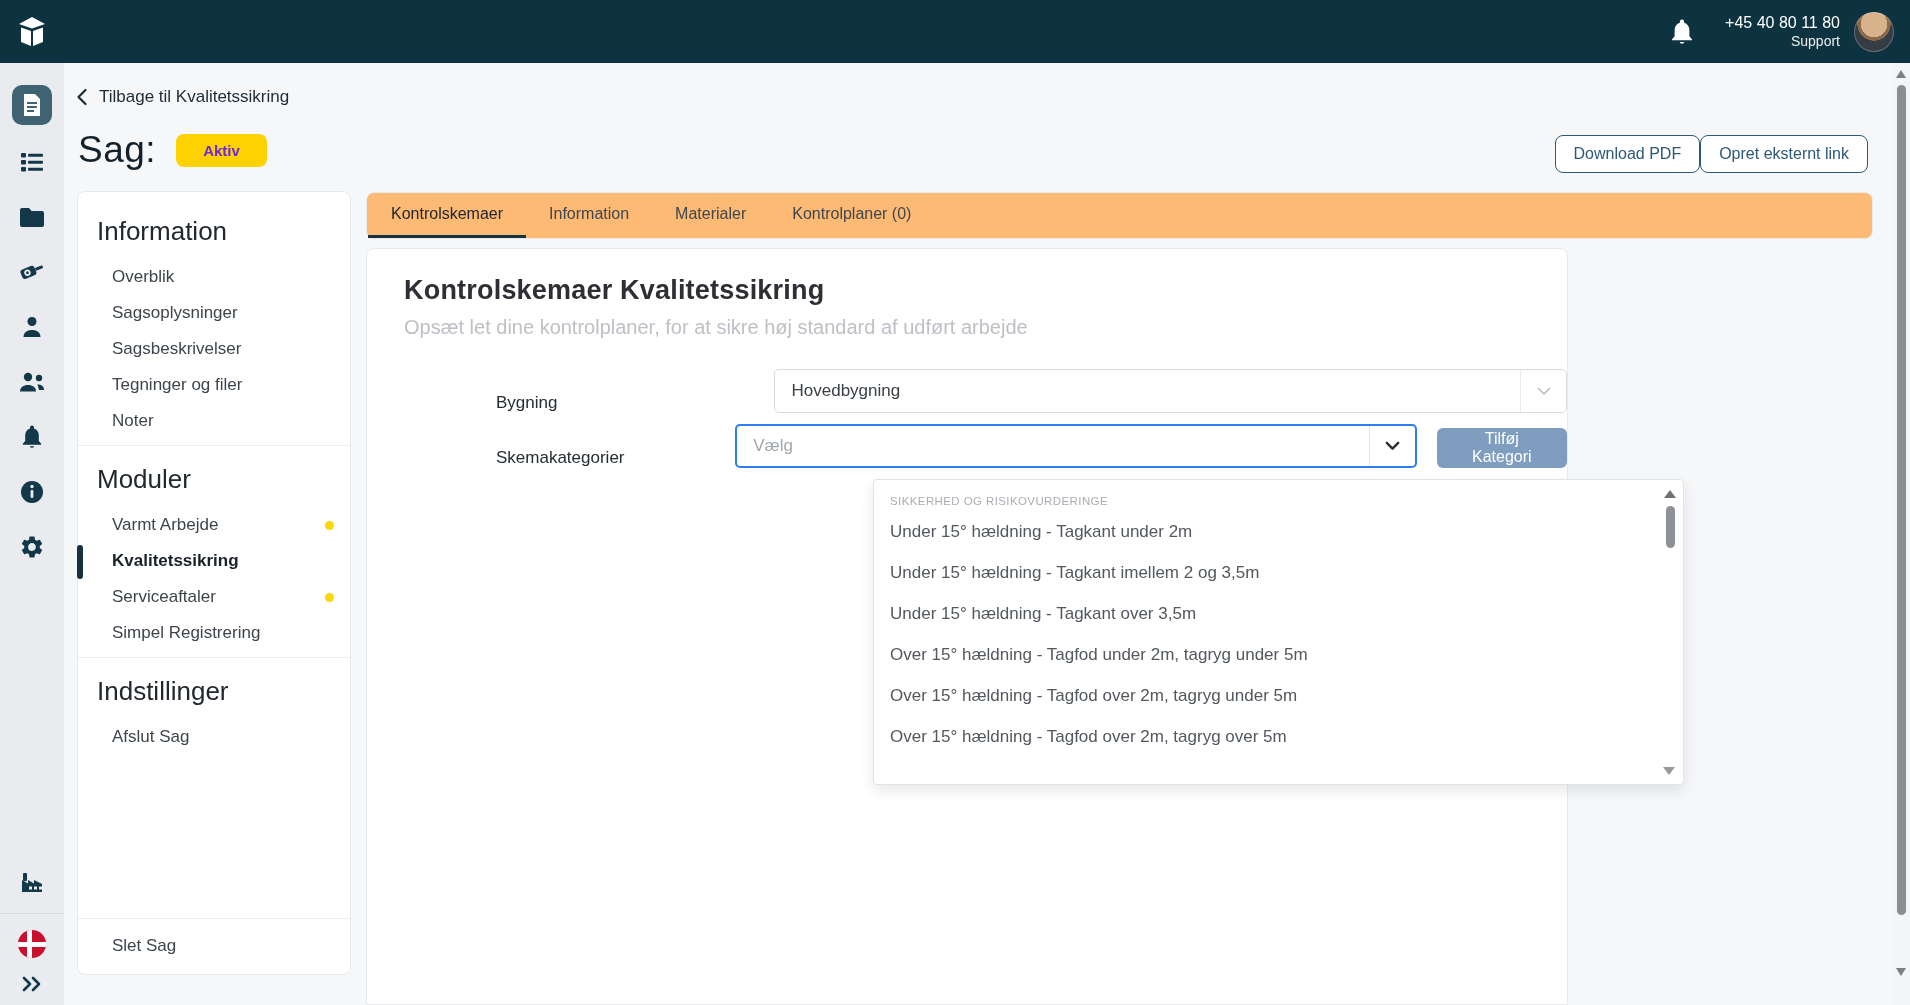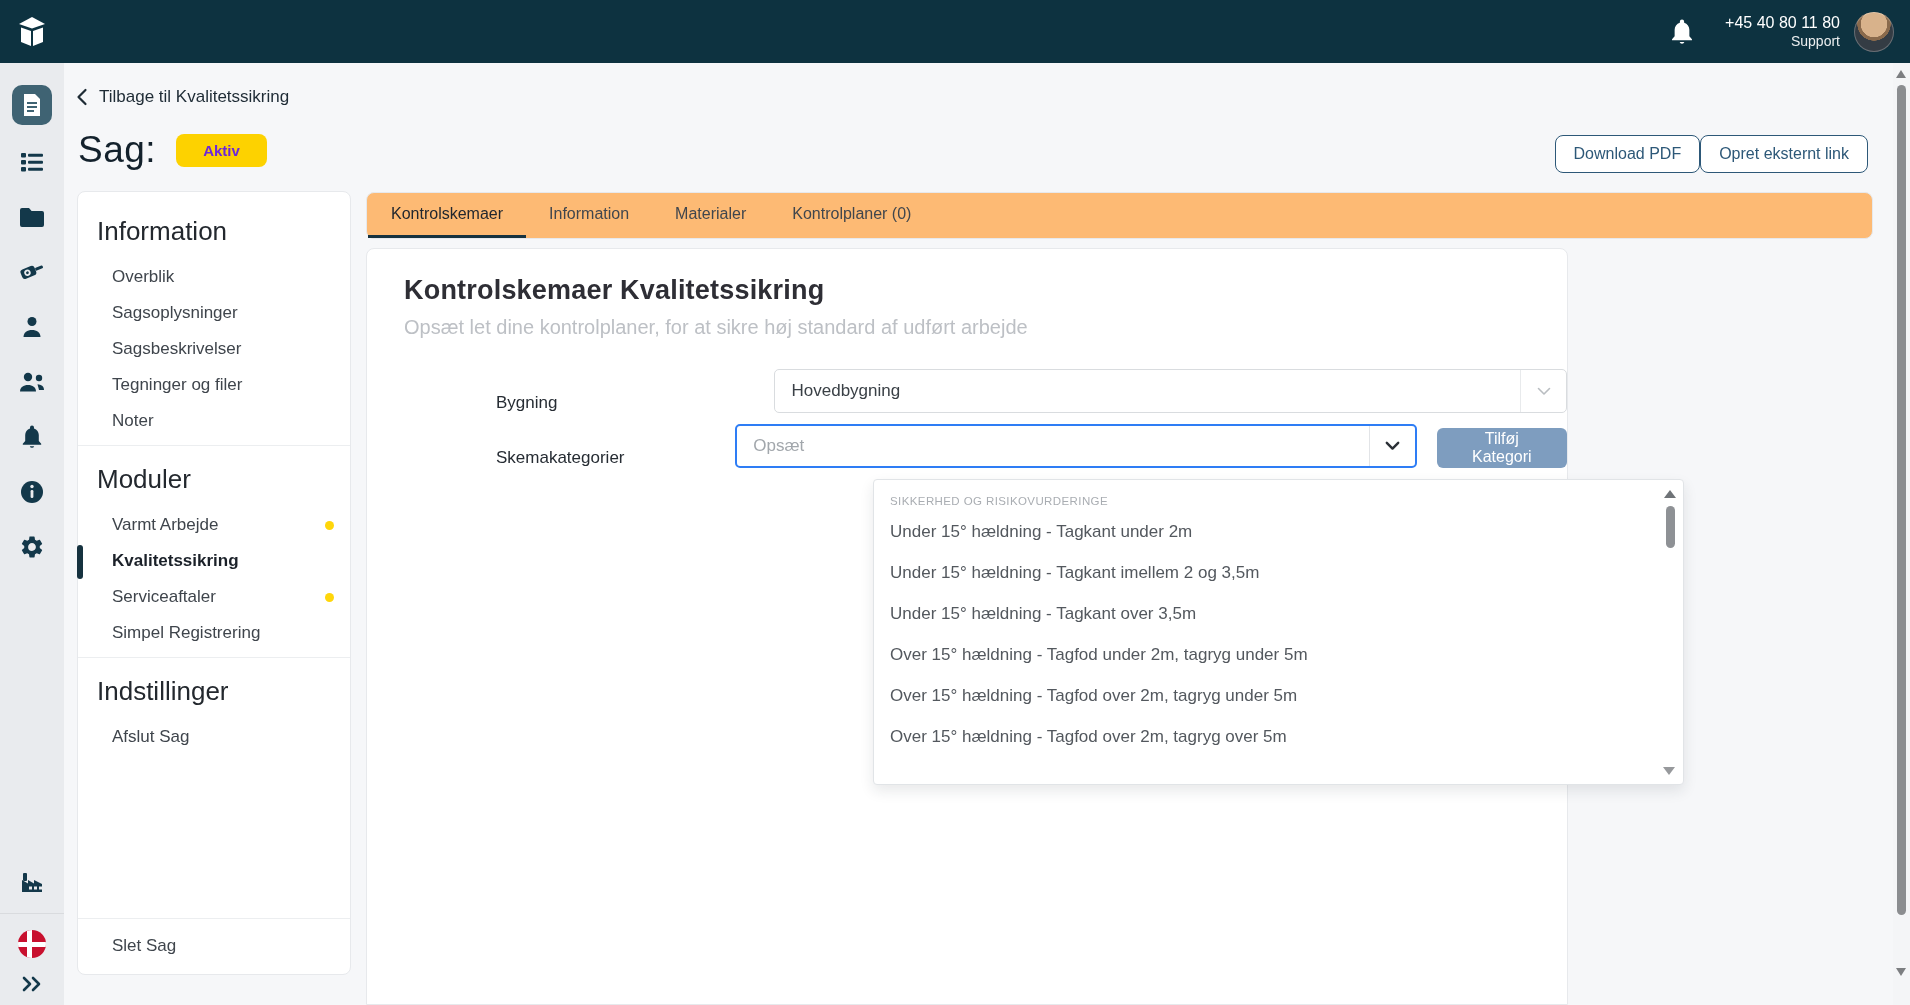--- a/index.html
+++ b/index.html
@@ -331,21 +331,21 @@
                 <svg width="14" height="9" viewBox="0 0 14 9" fill="none" stroke="currentColor" stroke-width="1.6" stroke-linecap="round" stroke-linejoin="round">
                   <polyline points="1.5,1.5 7,7 12.5,1.5"></polyline>
                 </svg>
               </div>
             </div>
           </div>
 
           <div class="form-row">
             <div class="flabel">Skemakategorier</div>
             <div class="select focused">
-              <div class="sel-text">Opsæt</div>
+              <div class="sel-text">Vælg</div>
               <div class="chev-zone">
                 <svg width="15" height="10" viewBox="0 0 15 10" fill="none" stroke="currentColor" stroke-width="2.4" stroke-linecap="round" stroke-linejoin="round">
                   <polyline points="1.8,1.8 7.5,7.6 13.2,1.8"></polyline>
                 </svg>
               </div>
             </div>
             <button class="add-btn">Tilføj Kategori</button>
           </div>
 
           <div class="dropdown">

